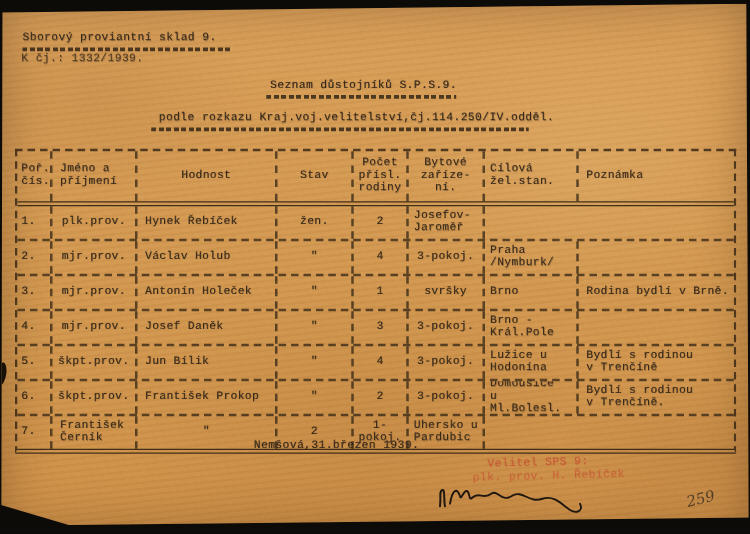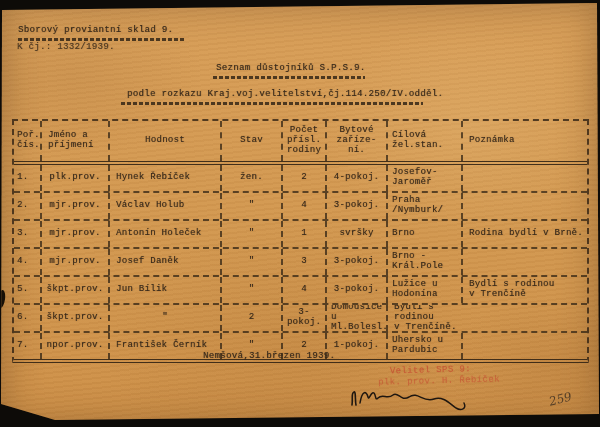--- a/index.html
+++ b/index.html
@@ -105,21 +105,20 @@
 žel.stan.</div>
         <div class="cell c7">Poznámka</div>
       </div>
     <div>
         <div class="trow">
           <div class="cell c0">1.</div>
           <div class="cell c1">plk.prov.</div>
           <div class="cell c2">Hynek Řebíček</div>
           <div class="cell c3">žen.</div>
           <div class="cell c4">2</div>
-          <div class="cell c5">4-pokoj.</div>
           <div class="cell c6">Josefov-
 Jaroměř</div>
           <div class="cell c7"></div>
         </div>
         <div class="trow">
           <div class="cell c0">2.</div>
           <div class="cell c1">mjr.prov.</div>
           <div class="cell c2">Václav Holub</div>
           <div class="cell c3">"</div>
           <div class="cell c4">4</div>
@@ -157,31 +156,31 @@
           <div class="cell c4">4</div>
           <div class="cell c5">3-pokoj.</div>
           <div class="cell c6">Lužice u
 Hodonína</div>
           <div class="cell c7">Bydlí s rodinou
 v Trenčíně</div>
         </div>
         <div class="trow">
           <div class="cell c0">6.</div>
           <div class="cell c1">škpt.prov.</div>
+          <div class="cell c2">František Prokop</div>
           <div class="cell c3">"</div>
           <div class="cell c4">2</div>
           <div class="cell c5">3-pokoj.</div>
           <div class="cell c6">Domoušice
 u Ml.Bolesl.</div>
           <div class="cell c7">Bydlí s rodinou
 v Trenčíně.</div>
         </div>
         <div class="trow">
           <div class="cell c0">7.</div>
-          <div class="cell c1">npor.prov.</div>
           <div class="cell c2">František Černík</div>
           <div class="cell c3">"</div>
           <div class="cell c4">2</div>
           <div class="cell c5">1-pokoj.</div>
           <div class="cell c6">Uhersko u
 Pardubic</div>
           <div class="cell c7"></div>
         </div>
       </div>
   </div>

